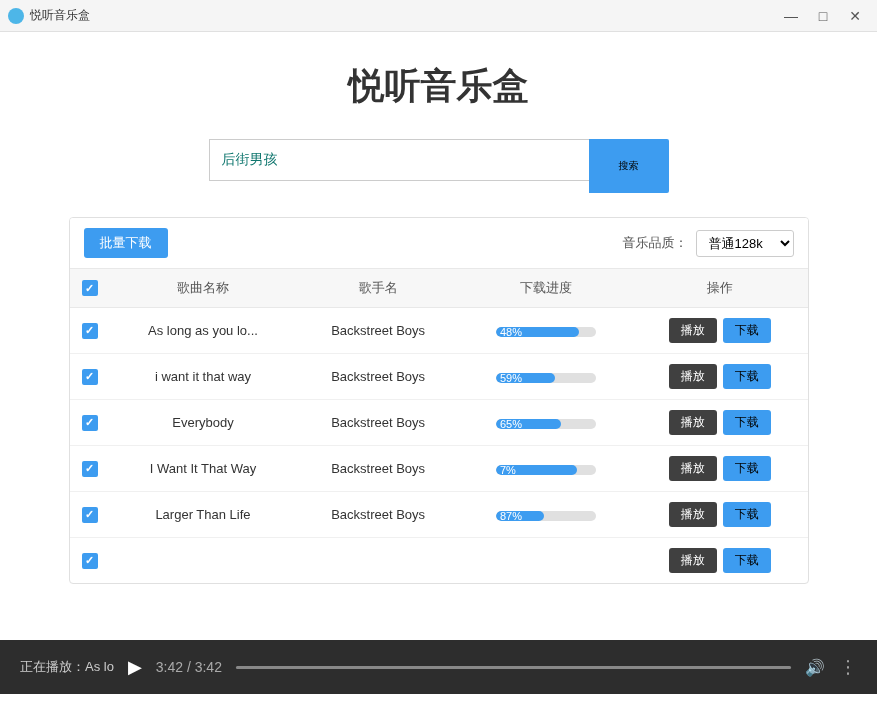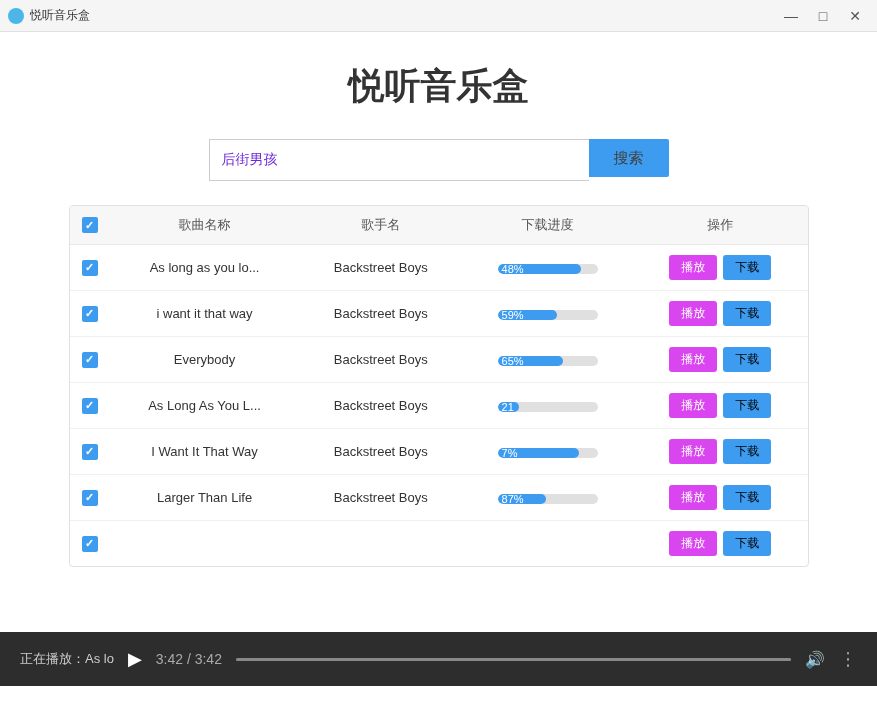--- a/index.html
+++ b/index.html
@@ -81,29 +81,29 @@
       width: 460px;
     }
     .search-input {
       flex: 1;
       height: 42px;
       border: 1px solid #ccc;
       border-right: none;
       padding: 0 12px;
       font-size: 14px;
       outline: none;
-      color: #6d28d9;
+      color: #0f766e;
     }
     .search-button {
       width: 80px;
-      height: 38px;
+      height: 54px;
       background: #3d9cf0;
-      color: #404040;
+      color: #000000;
       border: none;
-      font-size: 15px;
+      font-size: 10px;
       cursor: pointer;
       border-radius: 0 2px 2px 0;
     }
 
     
     .table-container {
       width: 740px;
       border: 1px solid #e0e0e0;
       border-radius: 4px;
       overflow: hidden;
@@ -210,42 +210,42 @@
       transform: translateY(-50%);
     }
 
     
     .action-btns {
       display: flex;
       gap: 6px;
       justify-content: center;
     }
     .play-btn {
-      background: #d946ef;
+      background: #404040;
       color: white;
       border: none;
       padding: 4px 12px;
       font-size: 12px;
       border-radius: 3px;
       cursor: pointer;
     }
     .download-btn {
       background: #3d9cf0;
       color: #000000;
       border: none;
       padding: 4px 12px;
       font-size: 12px;
       border-radius: 3px;
       cursor: pointer;
     }
 
     
     .bottom-player {
       position: fixed;
-      bottom: 16px;
+      bottom: 8px;
       left: 0;
       width: 877px;
       height: 54px;
       background: #2d2d2d;
       display: flex;
       align-items: center;
       padding: 0 20px;
       gap: 14px;
     }
     .player-info {
@@ -312,20 +312,32 @@
 
   <div class="app-title">悦听音乐盒</div>
 
   <div class="search-bar">
     <input class="search-input" type="text" value="后街男孩" style="">
     <button class="search-button">搜索</button>
   </div>
 
   <div class="table-container">
 
+    <div class="toolbar">
+      <button class="batch-download-btn">批量下载</button>
+      <div class="quality-selector">
+        <span>音乐品质：</span>
+        <select class="quality-select">
+          <option>普通128k</option>
+          <option>标准192k</option>
+          <option>高品320k</option>
+          <option>无损FLAC</option>
+        </select>
+      </div>
+    </div>
 
     <table class="music-table">
       <thead>
         <tr>
           <th class="header-check">
             <div class="checkbox"></div>
           </th>
           <th>歌曲名称</th>
           <th>歌手名</th>
           <th>下载进度</th>
@@ -364,32 +376,20 @@
             <td><div class="progress-bar-wrap"><div class="progress-bar-fill" style="width: 65%;"></div><span class="progress-label">65%</span></div></td>
             <td>
               <div class="action-btns">
                 <button class="play-btn">播放</button>
                 <button class="download-btn">下载</button>
               </div>
             </td>
           </tr>
           <tr>
             <td><div class="checkbox"></div></td>
-            <td>As Long As You L...</td>
-            <td>Backstreet Boys</td>
-            <td><div class="progress-bar-wrap"><div class="progress-bar-fill" style="width: 21%;"></div><span class="progress-label">21</span></div></td>
-            <td>
-              <div class="action-btns">
-                <button class="play-btn">播放</button>
-                <button class="download-btn">下载</button>
-              </div>
-            </td>
-          </tr>
-          <tr>
-            <td><div class="checkbox"></div></td>
             <td>I Want It That Way</td>
             <td>Backstreet Boys</td>
             <td><div class="progress-bar-wrap"><div class="progress-bar-fill" style="width: 81%;"></div><span class="progress-label">7%</span></div></td>
             <td>
               <div class="action-btns">
                 <button class="play-btn">播放</button>
                 <button class="download-btn">下载</button>
               </div>
             </td>
           </tr>

